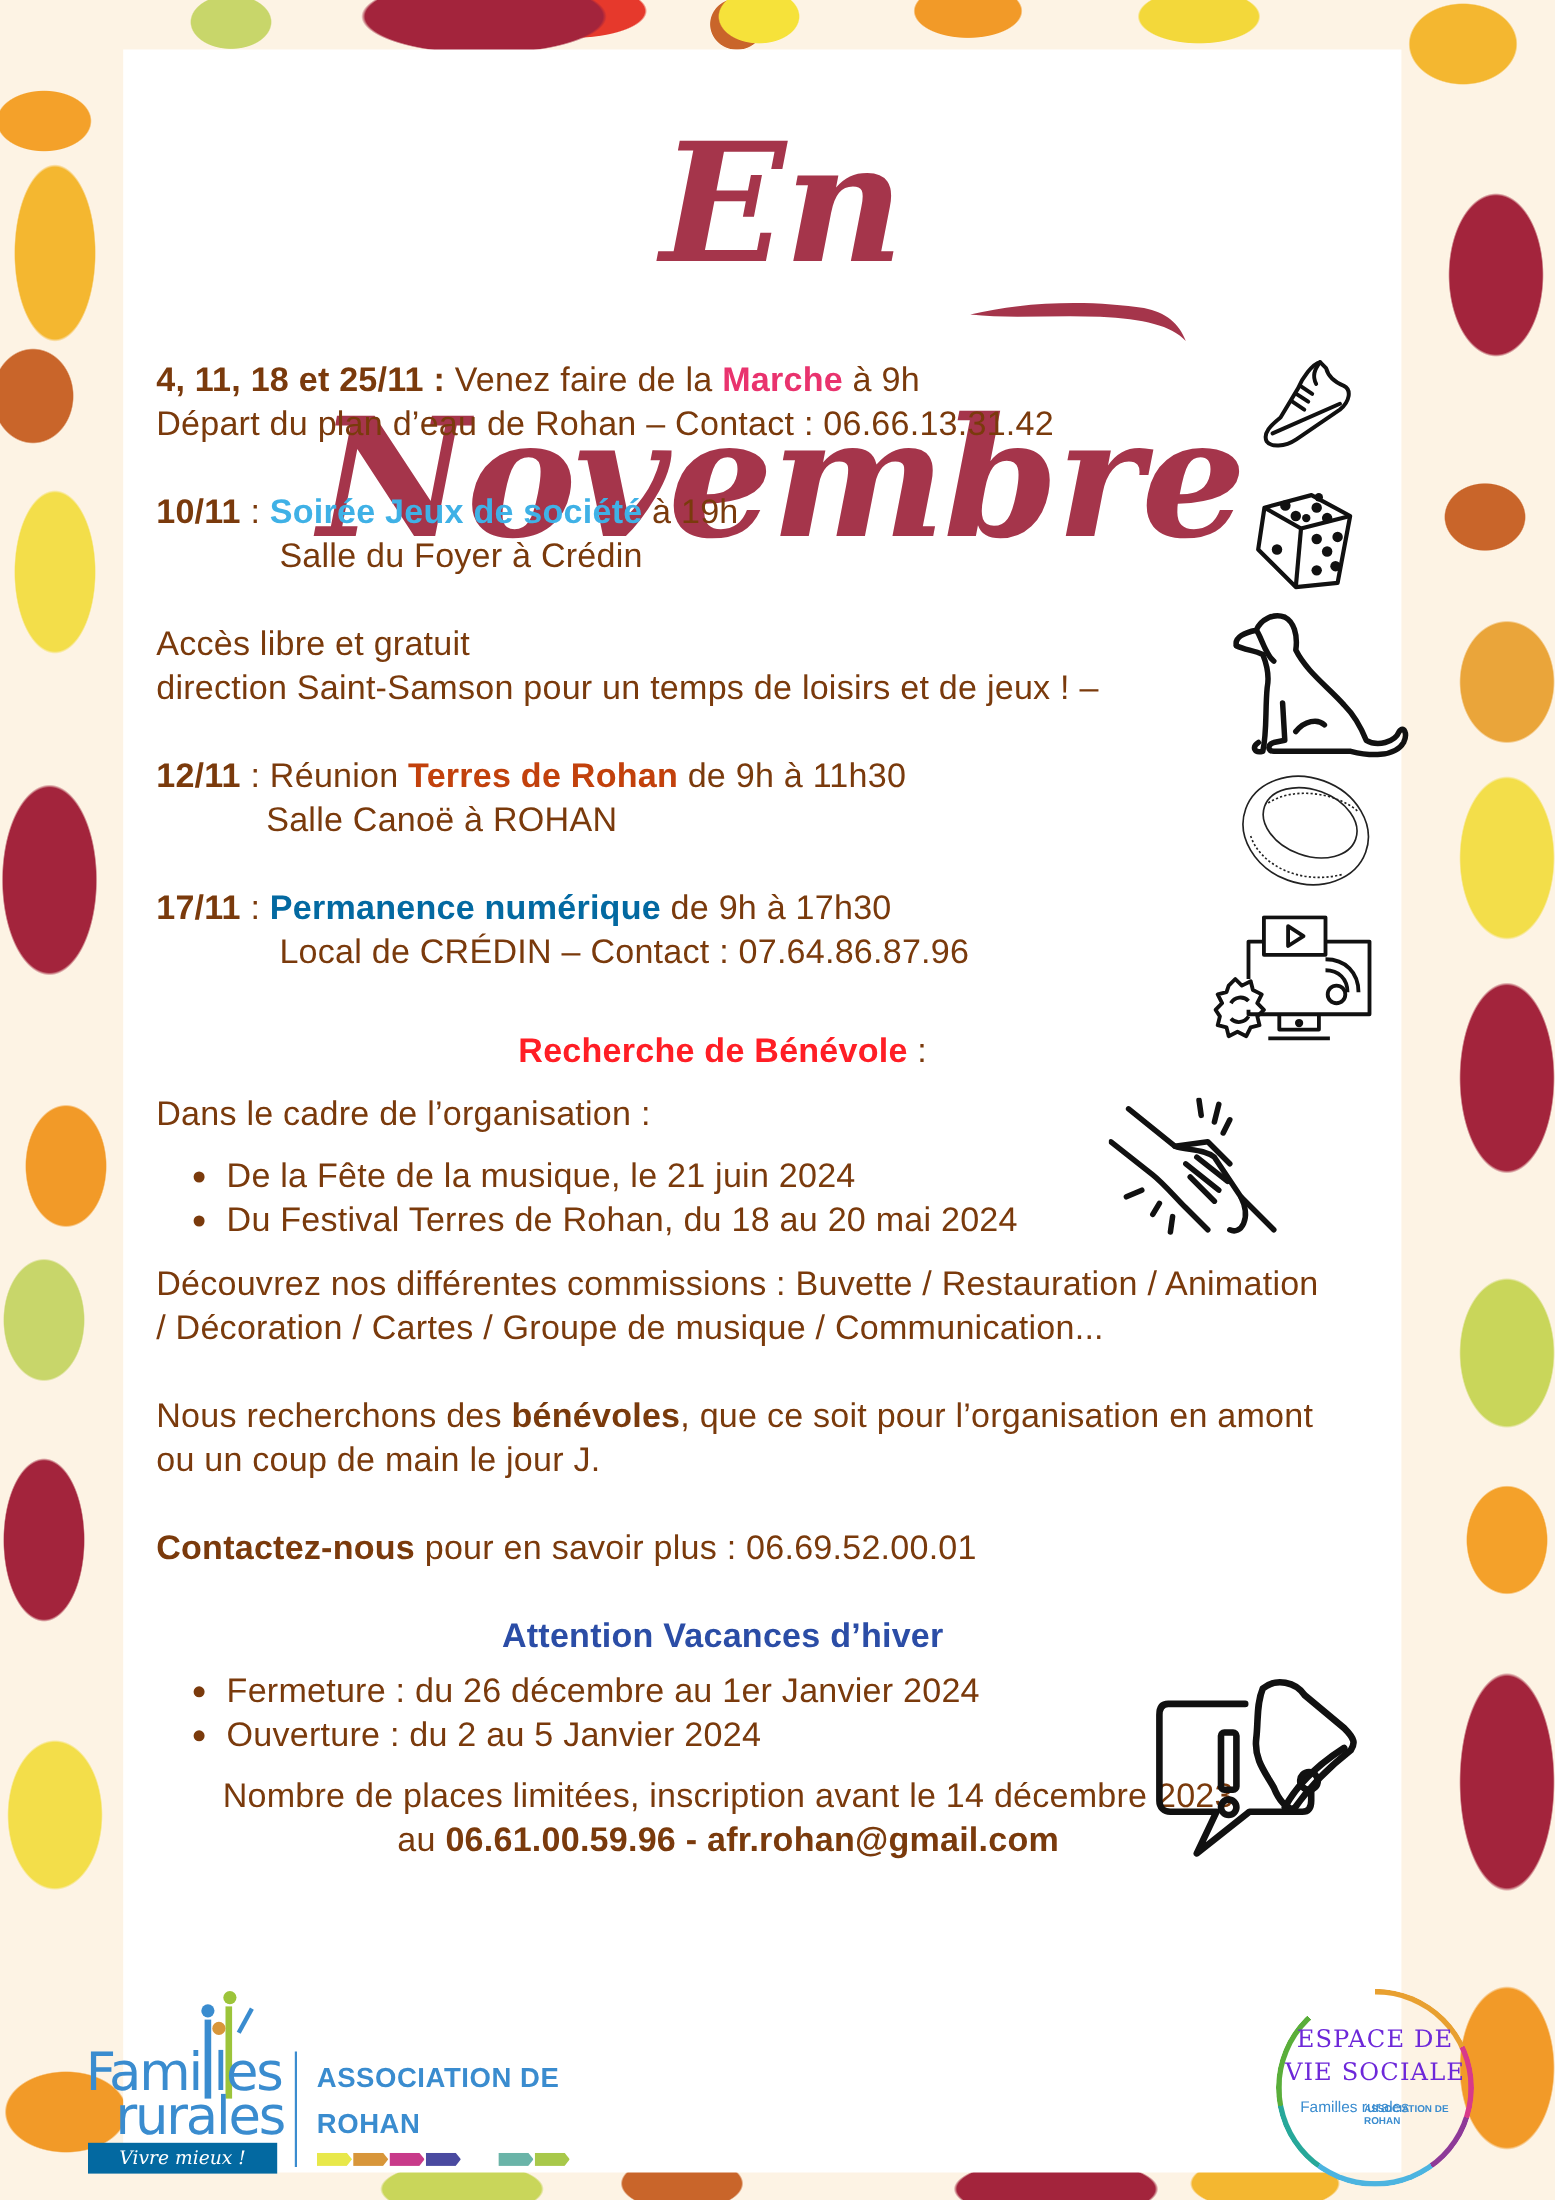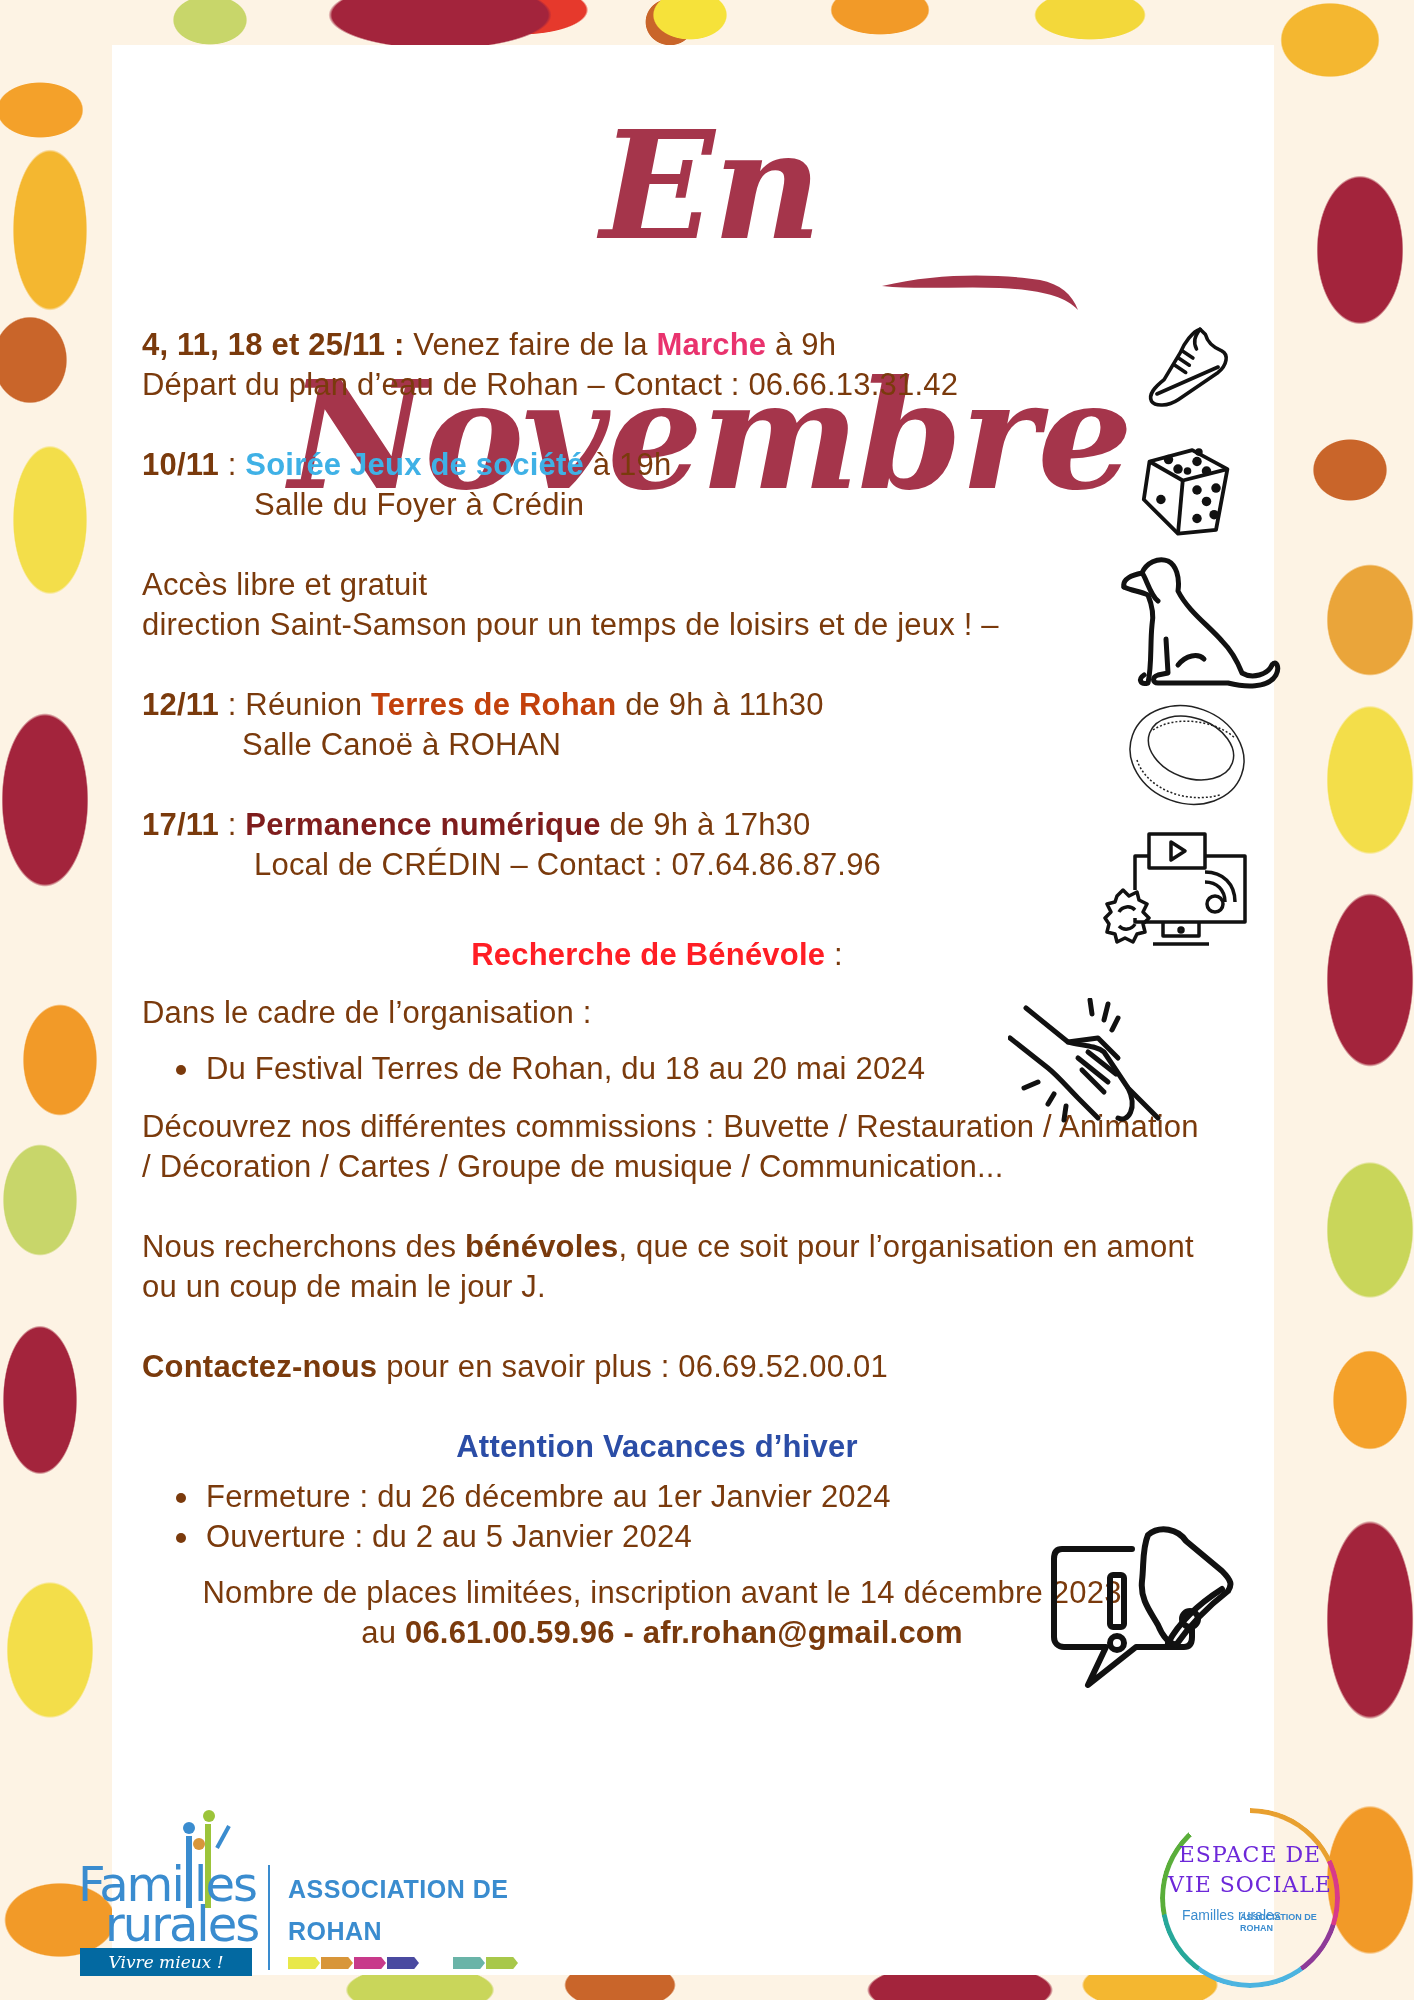--- a/index.html
+++ b/index.html
@@ -75,21 +75,21 @@
   }
   .ev { margin-bottom: 40px; }
   .ev .date { font-weight: bold; color: #7a3a0c; }
   .indent { padding-left: 112px; }
   .indent-sm { padding-left: 100px; }
   .hl { font-weight: bold; }
   .c-pink { color: #e9336e; }
   .c-blue { color: #3fb1e6; }
   .c-green { color: #1e8a1e; }
   .c-orange { color: #c2410c; }
-  .c-purple { color: #7f1d1d; }
+  .c-purple { color: #0369a1; }
   .c-red { color: #ff1e25; }
   .c-navy { color: #2b4da6; }
 
   .section-title { font-weight: bold; text-align: center; margin-bottom: 18px; padding-right: 50px; }
   .section-title .colon { font-weight: normal; color: #7a3a0c; }
 
   ul.bullets { list-style: none; margin: 16px 0 0 28px; }
   ul.bullets li { position: relative; padding-left: 36px; }
   ul.bullets li::before {
     content: ""; position: absolute; left: 6px; top: 16px;
@@ -180,20 +180,21 @@
     </div>
     <div class="indent">Local de CRÉDIN – Contact : 07.64.86.87.96</div>
   </div>
 
   <div>
     <div class="section-title">
       <span class="c-red">Recherche de Bénévole</span><span class="colon"> :</span>
     </div>
     <div>Dans le cadre de l’organisation  :</div>
     <ul class="bullets">
+      <li>De la Fête de la musique, le 21 juin 2024</li>
       <li>Du Festival Terres de Rohan, du 18 au 20 mai 2024</li>
     </ul>
     <div class="para" style="width:1070px">Découvrez nos différentes commissions : Buvette / Restauration / Animation / Décoration / Cartes / Groupe de musique / Communication...</div>
     <div class="para" style="margin-top:40px; width:1060px">
       <span>Nous recherchons des </span><span class="hl">bénévoles</span><span>, que ce soit pour l’organisation en amont ou un coup de main le jour J.</span>
     </div>
     <div class="para" style="margin-top:40px">
       <span class="hl">Contactez-nous</span><span> pour en savoir plus : 06.69.52.00.01</span>
     </div>
   </div>

